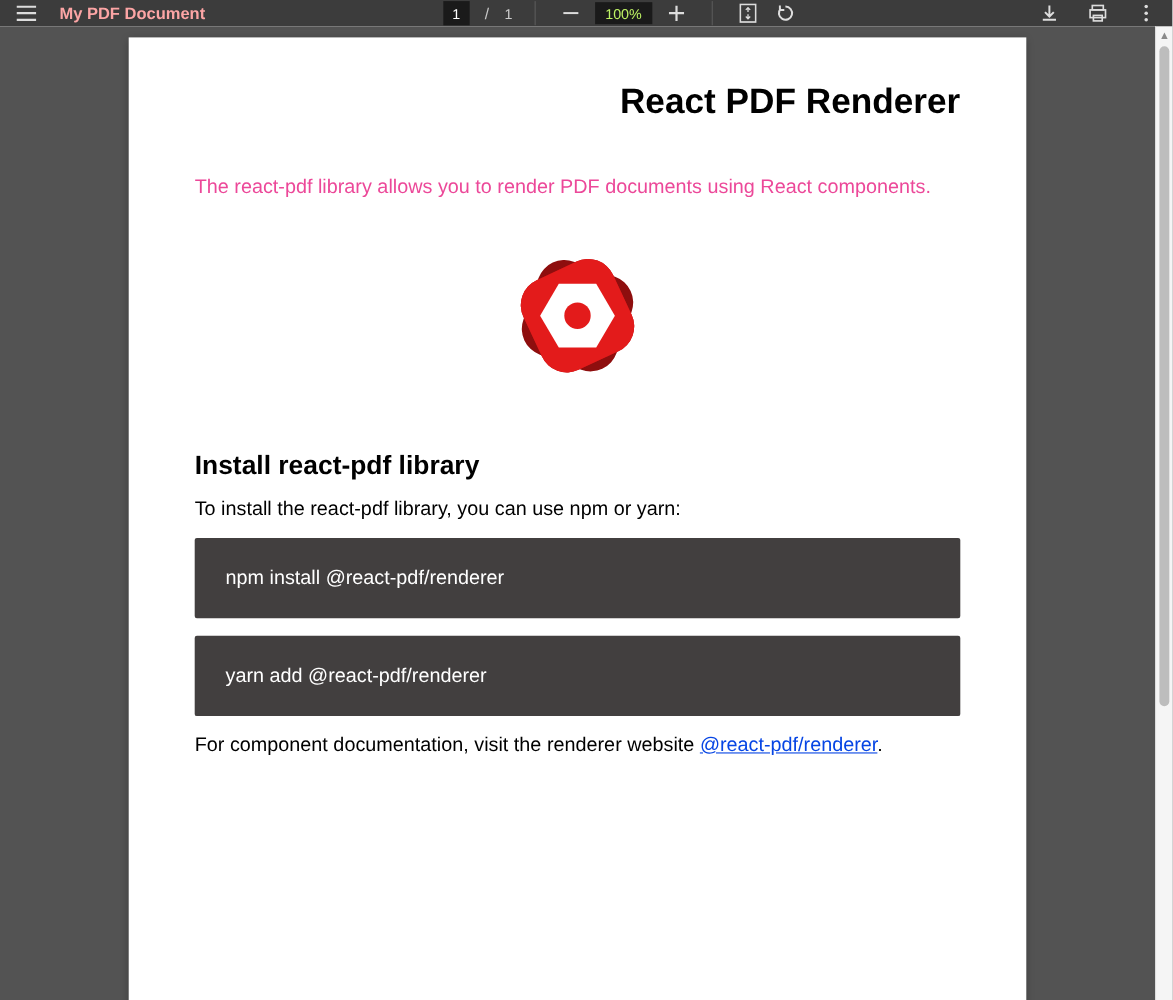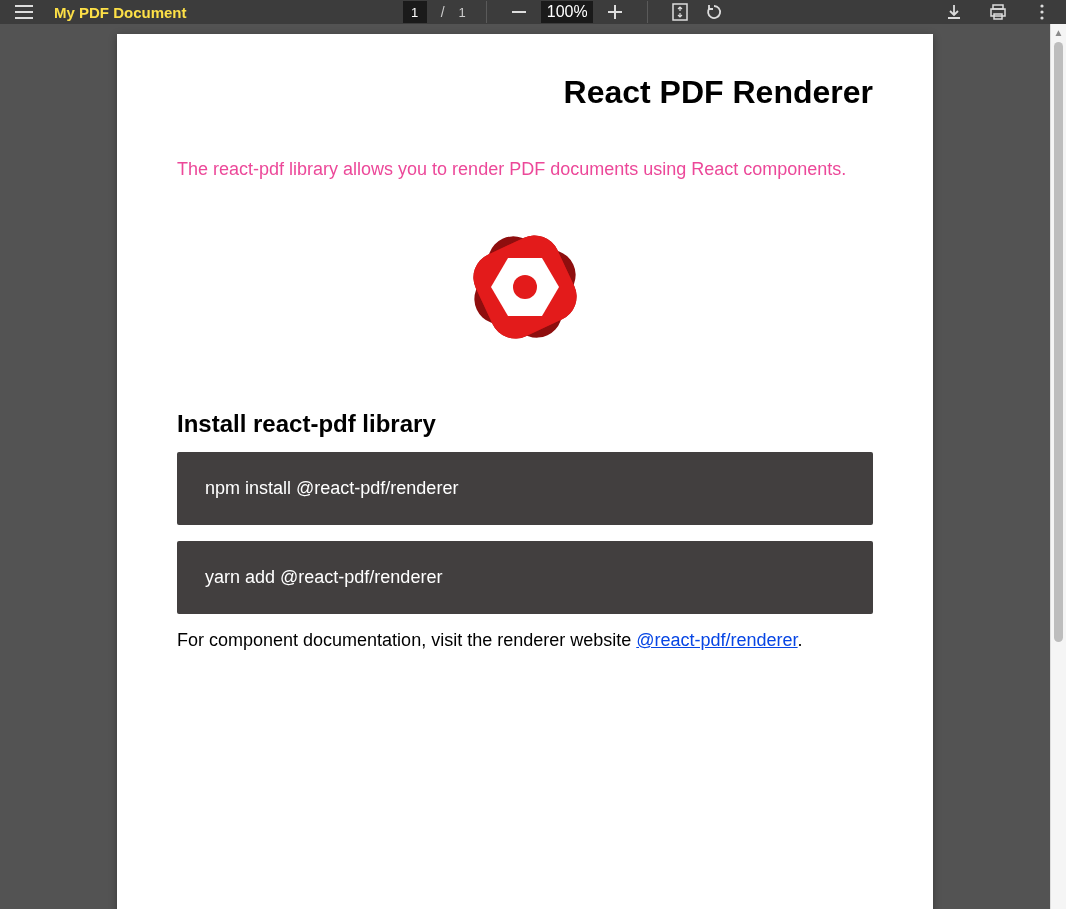--- a/index.html
+++ b/index.html
@@ -49,21 +49,21 @@
       height: 24px;
       display: flex;
       align-items: center;
       justify-content: center;
       cursor: pointer;
       color: #ddd;
     }
     .doc-title {
       font-weight: bold;
       font-size: 15px;
-      color: #fde047;
+      color: #fca5a5;
     }
     .page-input {
       background: #1a1a1a;
       color: #fff;
       width: 24px;
       height: 22px;
       text-align: center;
       border: none;
       font-size: 13px;
     }
@@ -74,25 +74,25 @@
       height: 22px;
       background: #5a5a5a;
       margin: 0 10px;
     }
     .zoom-input-wrap {
       background: #1a1a1a;
       padding: 2px 6px;
     }
     .zoom-input {
       background: transparent;
-      color: #ffffff;
+      color: #bef264;
       width: 40px;
       text-align: center;
       border: none;
-      font-size: 16px;
+      font-size: 13px;
     }
     .page-area {
       flex: 1;
       background: #535353;
       display: flex;
       position: relative;
     }
     .page-scroll {
       flex: 1;
       overflow: auto;
@@ -255,20 +255,21 @@
             <g transform="translate(70,75)">
               <rect x="-45" y="-45" width="90" height="90" rx="25" fill="#8e0e0e" transform="rotate(20)"></rect>
               <rect x="-45" y="-45" width="90" height="90" rx="25" fill="#b81414" transform="rotate(-25)"></rect>
               <rect x="-45" y="-45" width="90" height="90" rx="25" fill="#e31b1b" transform="rotate(65)"></rect>
               <polygon points="34,0 17,29 -17,29 -34,0 -17,-29 17,-29" fill="#fff"></polygon>
               <circle cx="0" cy="0" r="12" fill="#e31b1b"></circle>
             </g>
           </svg>
         </div>
         <h2>Install react-pdf library</h2>
+        <p class="subtext">To install the react-pdf library, you can use npm or yarn:</p>
         <div class="codeblock">npm install @react-pdf/renderer</div>
         <div class="codeblock">yarn add @react-pdf/renderer</div>
         <p class="footnote">
           <span>For component documentation, visit the renderer website </span><a href="#">@react-pdf/renderer</a><span>.</span>
         </p>
       </div>
     </div>
     <div class="scrollbar">
       <div class="scroll-arrow up">▲</div>
       <div class="scroll-thumb"></div>

